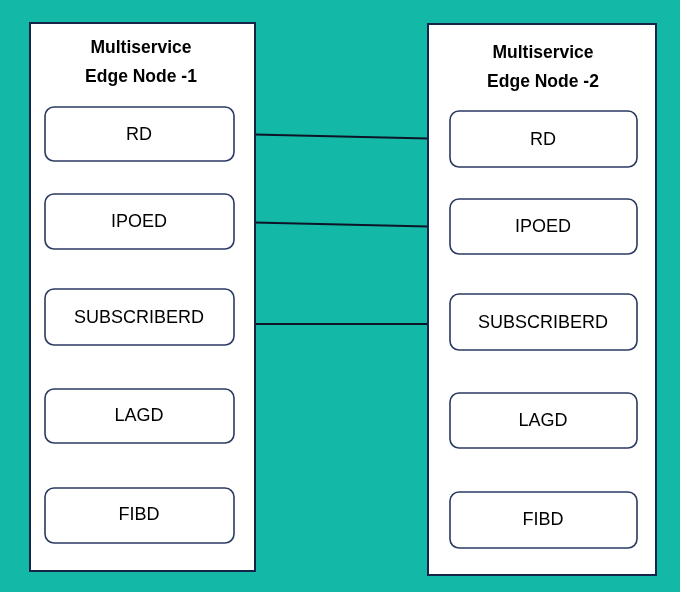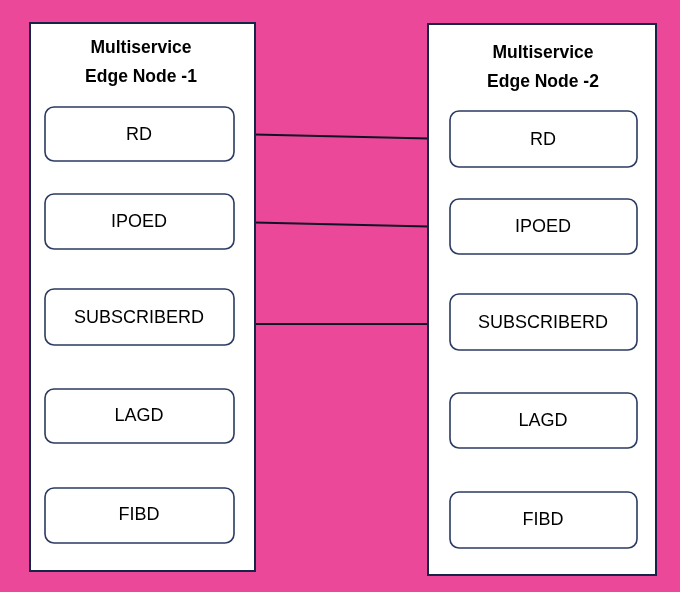--- a/index.html
+++ b/index.html
@@ -10,21 +10,21 @@
   body {
     width: 680px;
     height: 592px;
     font-family: "Liberation Sans", sans-serif;
     overflow: hidden;
   }
   #diagram-root {
     position: relative;
     width: 680px;
     height: 592px;
-    background: #ec4899;
+    background: #14b8a6;
   }
   svg.diagram-canvas {
     display: block;
     width: 680px;
     height: 592px;
   }
   .node-container-rect {
     fill: #ffffff;
     stroke: #17244a;
     stroke-width: 2;

